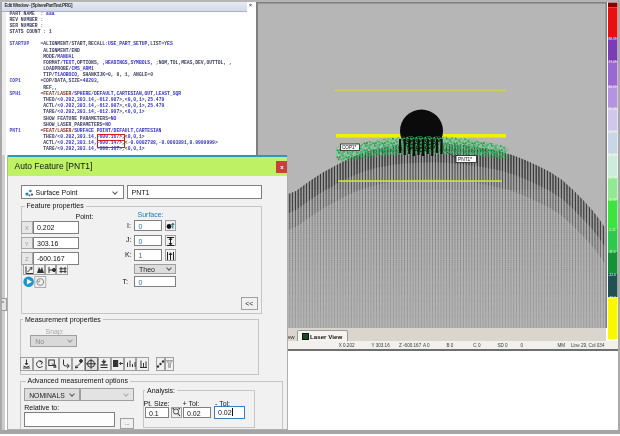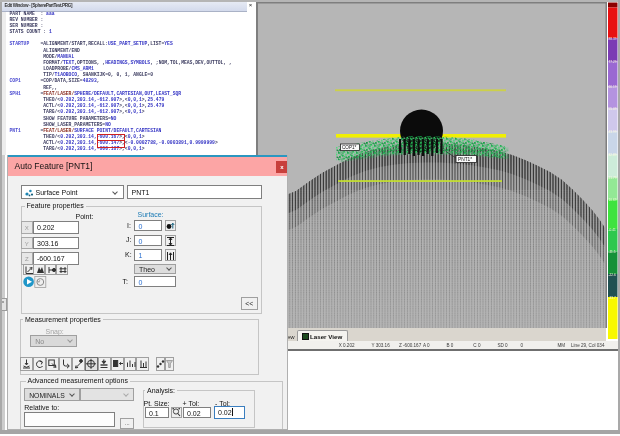--- a/index.html
+++ b/index.html
@@ -33,21 +33,21 @@
   border:1px solid #9a9a9a;border-bottom:none;border-radius:2px 2px 0 0;}
 #tabLV .ic{position:absolute;left:3.5px;top:2.2px;width:5.5px;height:5.5px;background:#1c4a1e;border:1px solid #111;}
 #tabLV .tx{position:absolute;left:12px;top:2.2px;font-size:6.2px;font-weight:bold;color:#111;}
 #statusbar{left:256px;top:341px;width:362px;height:8px;background:#f1f0ed;z-index:2;font-size:4.6px;color:#3a3a3a;}
 #statusbar span{position:absolute;top:1.6px;white-space:nowrap;}
 #statline{left:287px;top:348.8px;width:331px;height:2.6px;background:#6f6f6f;z-index:2;}
 
 #dlg{left:6.5px;top:155px;width:281.5px;height:275px;background:#f1f1f1;z-index:5;
   border:1px solid #b0b0b0;border-top:none;box-sizing:border-box;overflow:hidden;}
 #dlg *{box-sizing:border-box;}
-#dtitle{left:0;top:0;width:280px;height:20.5px;background:#fca5a5;}
+#dtitle{left:0;top:0;width:280px;height:20.5px;background:#bef264;}
 #dtitle span{position:absolute;left:7px;top:5.5px;font-size:8.5px;color:#121212;}
 #dx{left:268px;top:5.5px;width:13px;height:12px;background:#c8403c;color:#fff;font-size:6px;
   text-align:center;line-height:12px;font-weight:bold;}
 #dtop{left:-1px;top:-0.5px;width:281.5px;height:2px;background:#2b97c0;}
 .inp{background:#fff;border:1px solid #7f7f7f;font-size:7px;color:#111;}
 .lblsq{background:#e7e7e7;border:1px solid #a8a8a8;color:#9a9a9a;font-size:6px;text-align:center;}
 .grp{border:1px solid #c5c5c5;}
 .grplbl{background:#f1f1f1;font-size:7px;color:#111;padding:0 2px;z-index:2;}
 .ibtn{background:#f0f0f0;border:1px solid #9f9f9f;}
 .combo{background:#dddddd;border:1px solid #9f9f9f;font-size:7px;color:#222;}

